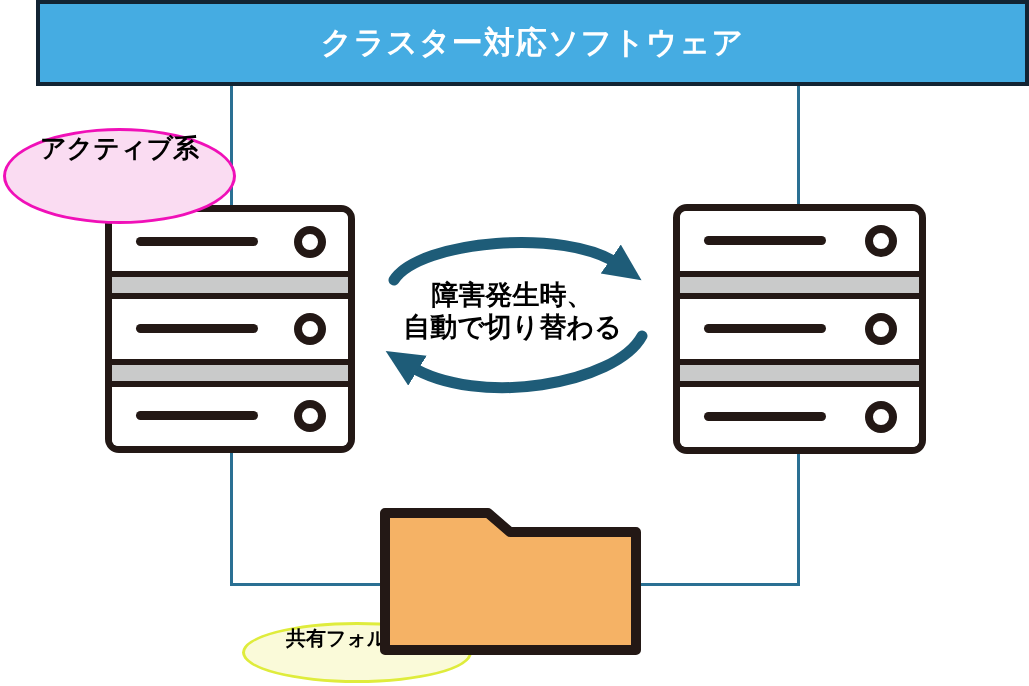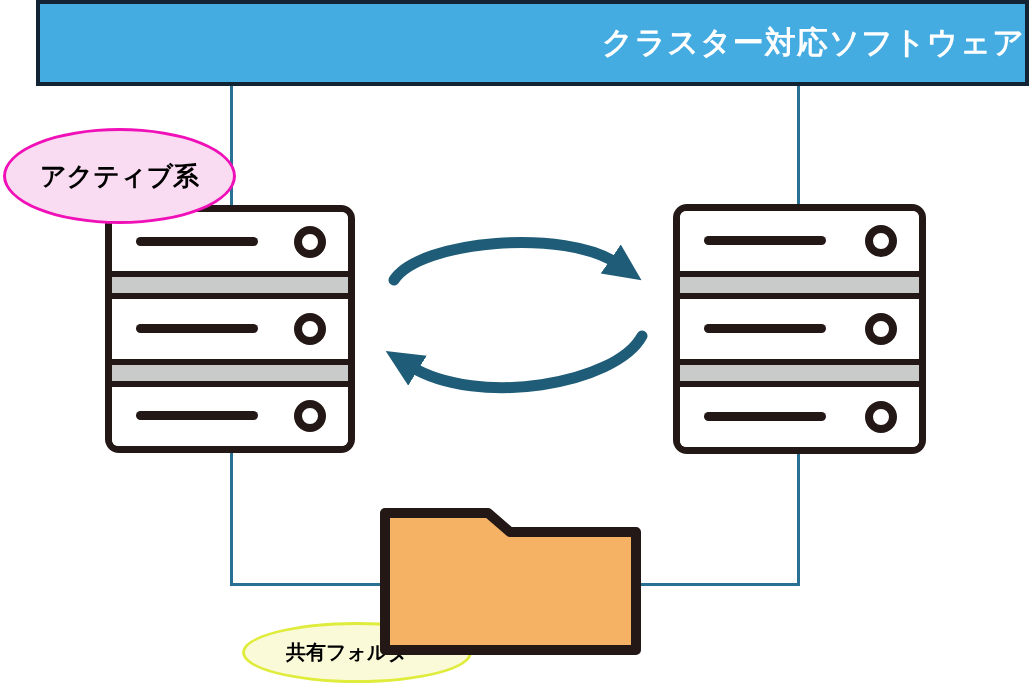--- a/index.html
+++ b/index.html
@@ -10,21 +10,21 @@
     --shared-fill:#FAFAD9; --shared-border:#DFEC3C;
     --folder-fill:#F5B265; --folder-border:#231815;
   }
   html,body{margin:0;padding:0;background:#fff;}
   body{font-family:"Liberation Sans","DejaVu Sans",sans-serif;}
   #stage{position:relative;width:1029px;height:686px;background:#fff;overflow:hidden;}
 
   
   .banner{position:absolute;left:36px;top:0;width:993px;height:86px;box-sizing:border-box;
     background:var(--banner-bg);border:4px solid var(--banner-border);
-    display:flex;align-items:center;justify-content:flex-end;z-index:7;}
+    display:flex;align-items:center;justify-content:center;z-index:7;}
   .banner-label{color:var(--banner-text);font-size:31px;font-weight:bold;letter-spacing:1px;}
 
   
   .layer{position:absolute;left:0;top:0;width:1029px;height:686px;pointer-events:none;}
   .z1{z-index:1}.z3{z-index:3}.z5{z-index:5}
   .connector-line{stroke:var(--connector);stroke-width:3;fill:none;}
   .cycle-arrow{stroke:var(--arrow);stroke-width:11;fill:none;stroke-linecap:round;}
   .arrowhead{fill:var(--arrow);}
   .folder-shape{fill:var(--folder-fill);stroke:var(--folder-border);stroke-width:10;stroke-linejoin:round;}
 
@@ -36,21 +36,21 @@
   .bay{flex:1;position:relative;background:#fff;border-radius:6px;}
   .strip{height:28px;box-sizing:border-box;background:var(--bay-gray);
     border-top:6px solid var(--ink);border-bottom:6px solid var(--ink);}
   .slot{position:absolute;left:24px;top:50%;margin-top:-5px;width:122px;height:9px;
     background:var(--ink);border-radius:5px;}
   .ring{position:absolute;right:22px;top:50%;margin-top:-16px;width:32px;height:32px;
     box-sizing:border-box;border:8px solid var(--ink);border-radius:50%;background:#fff;}
 
   
   .badge{position:absolute;box-sizing:border-box;border-radius:50%;border:3px solid;
-    display:flex;align-items:center;justify-content:center;font-weight:bold;color:#000;}
+    display:flex;align-items:flex-start;justify-content:center;font-weight:bold;color:#000;}
   .badge.active{left:3px;top:128px;width:233px;height:96px;
     background:var(--active-fill);border-color:var(--active-border);font-size:26px;z-index:6;}
   .badge.standby{left:570px;top:125px;width:241px;height:102px;
     background:var(--standby-fill);border-color:var(--standby-border);font-size:26px;z-index:6;}
   .badge.shared{left:242px;top:622px;width:230px;height:61px;
     background:var(--shared-fill);border-color:var(--shared-border);font-size:20px;z-index:4;}
 
   
   .failover-text{position:absolute;left:370px;top:279px;width:285px;text-align:center;
     font-size:27px;font-weight:bold;line-height:32px;color:#000;z-index:3;}
@@ -112,20 +112,22 @@
     <defs>
       <marker id="ah" markerWidth="4" markerHeight="3.4" refX="0.8" refY="1.6" orient="auto">
         <path class="arrowhead" d="M0,0 L3.4,1.6 L0,3.2 z"></path>
       </marker>
     </defs>
     <path class="cycle-arrow" d="M 394 280 C 420 240 566 228 618 264" marker-end="url(#ah)"></path>
     <path class="cycle-arrow" d="M 642 336 C 616 384 478 408 410 366" marker-end="url(#ah)"></path>
   </svg>
 
   <div class="failover-text">
+    <div>障害発生時、</div>
+    <div>自動で切り替わる</div>
   </div>
 
   <div class="badge shared">
     <span>共有フォルダー</span>
   </div>
 
   <svg class="layer z5" viewBox="0 0 1029 686">
     <path class="folder-shape" d="M 385 513 L 488 513 L 510 532 L 636 532 L 636 650 L 385 650 Z"></path>
   </svg>
 

